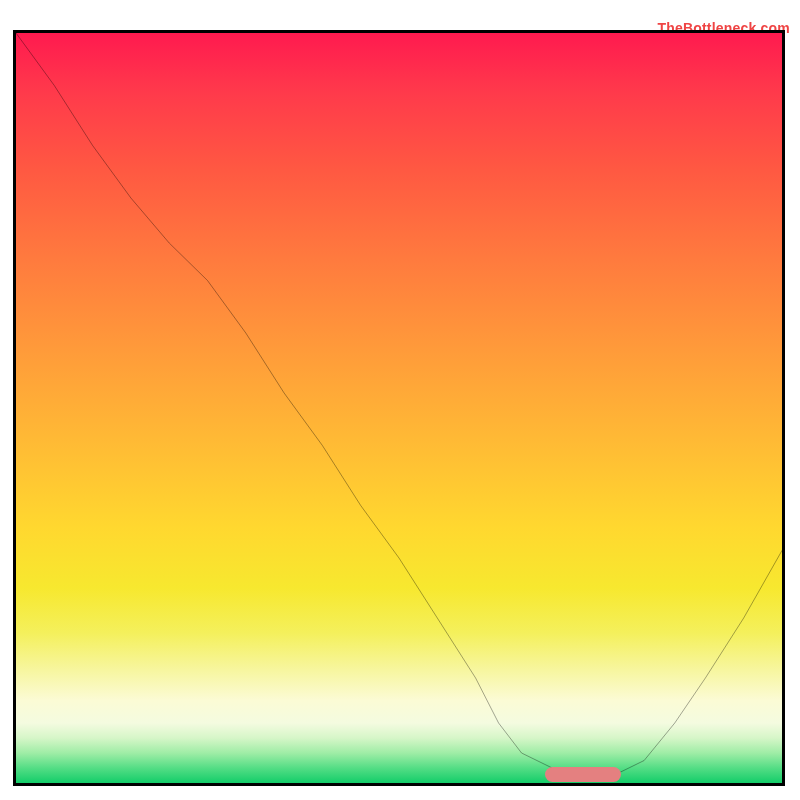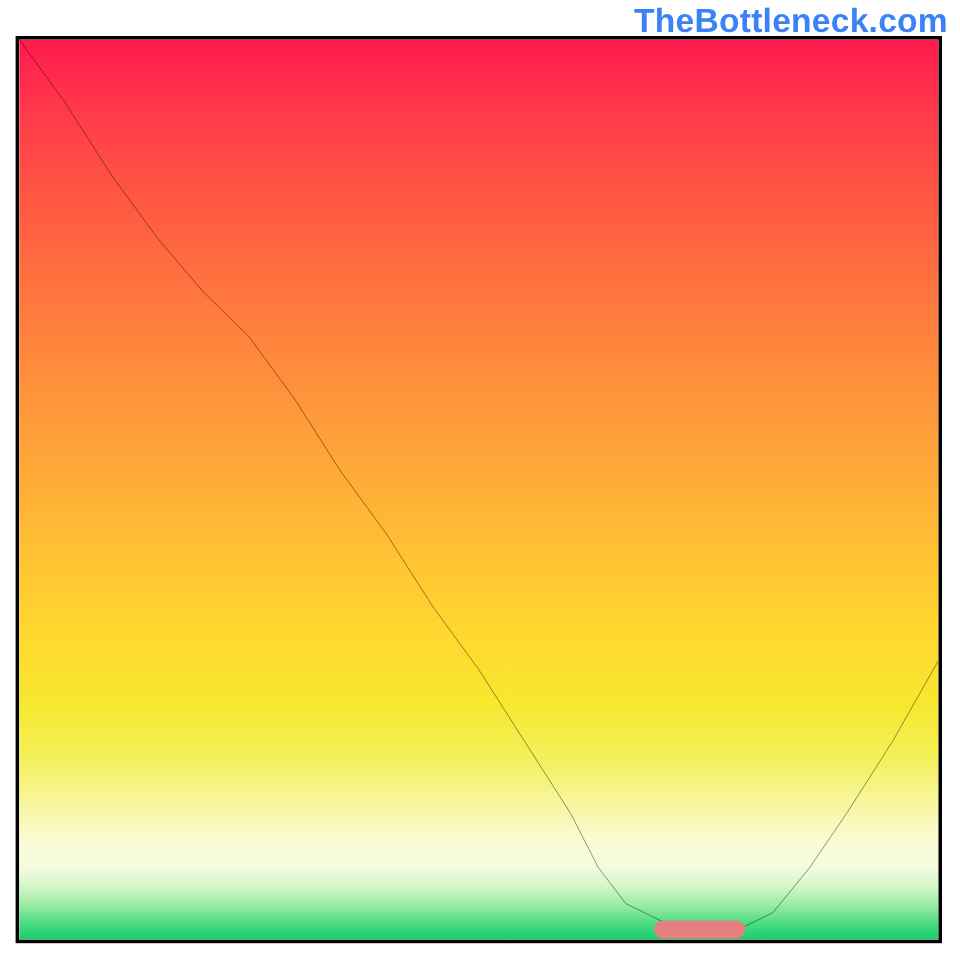--- a/index.html
+++ b/index.html
@@ -11,25 +11,25 @@
     font-family: Arial, Helvetica, sans-serif;
     overflow: hidden;
   }
   .wrap {
     position: relative;
     width: 800px;
     height: 800px;
   }
   .watermark {
     position: absolute;
-    top: 2px;
+    top: 20px;
     right: 10px;
-    font-size: 28px;
+    font-size: 14px;
     font-weight: 600;
-    color: #3b82f6;
+    color: #ef4444;
     letter-spacing: 0.2px;
   }
   .plot-frame {
     position: absolute;
     left: 13px;
     top: 30px;
     width: 772px;
     height: 756px;
     border: 3px solid #000;
     box-sizing: border-box;

